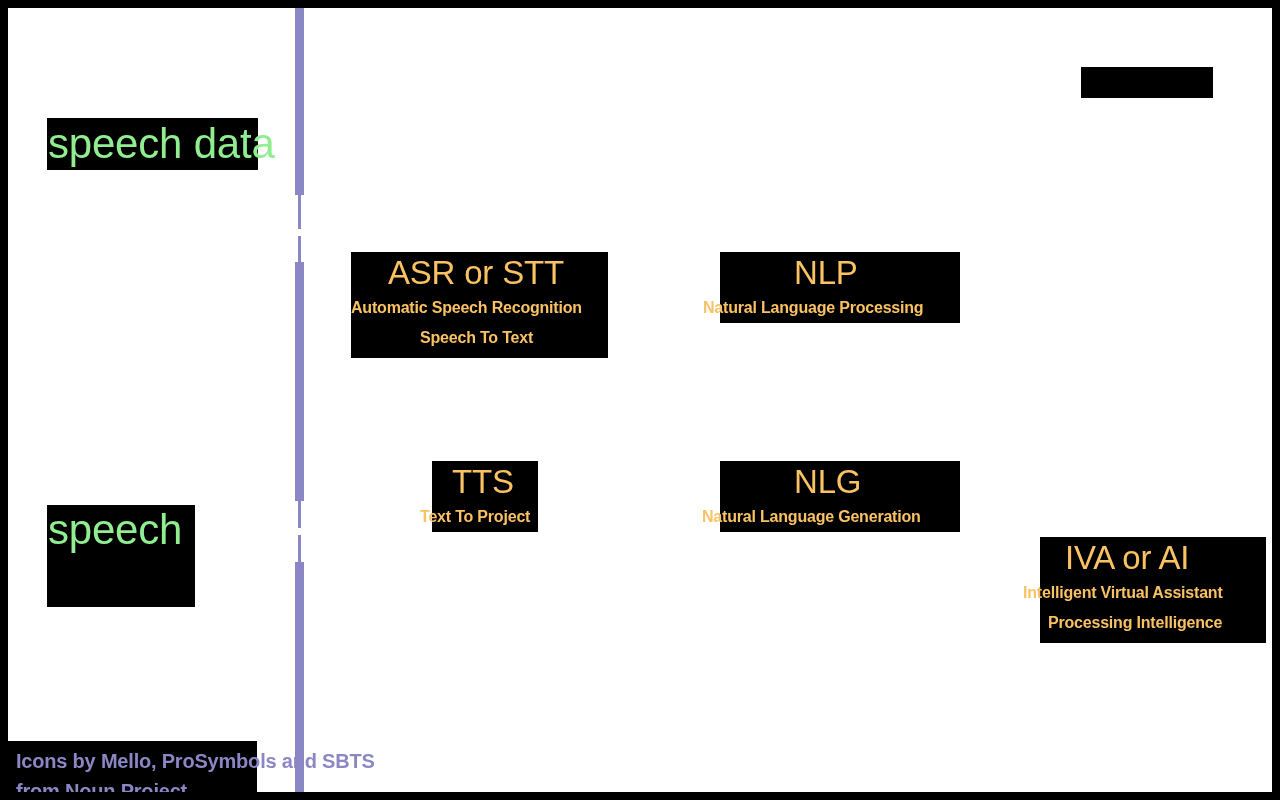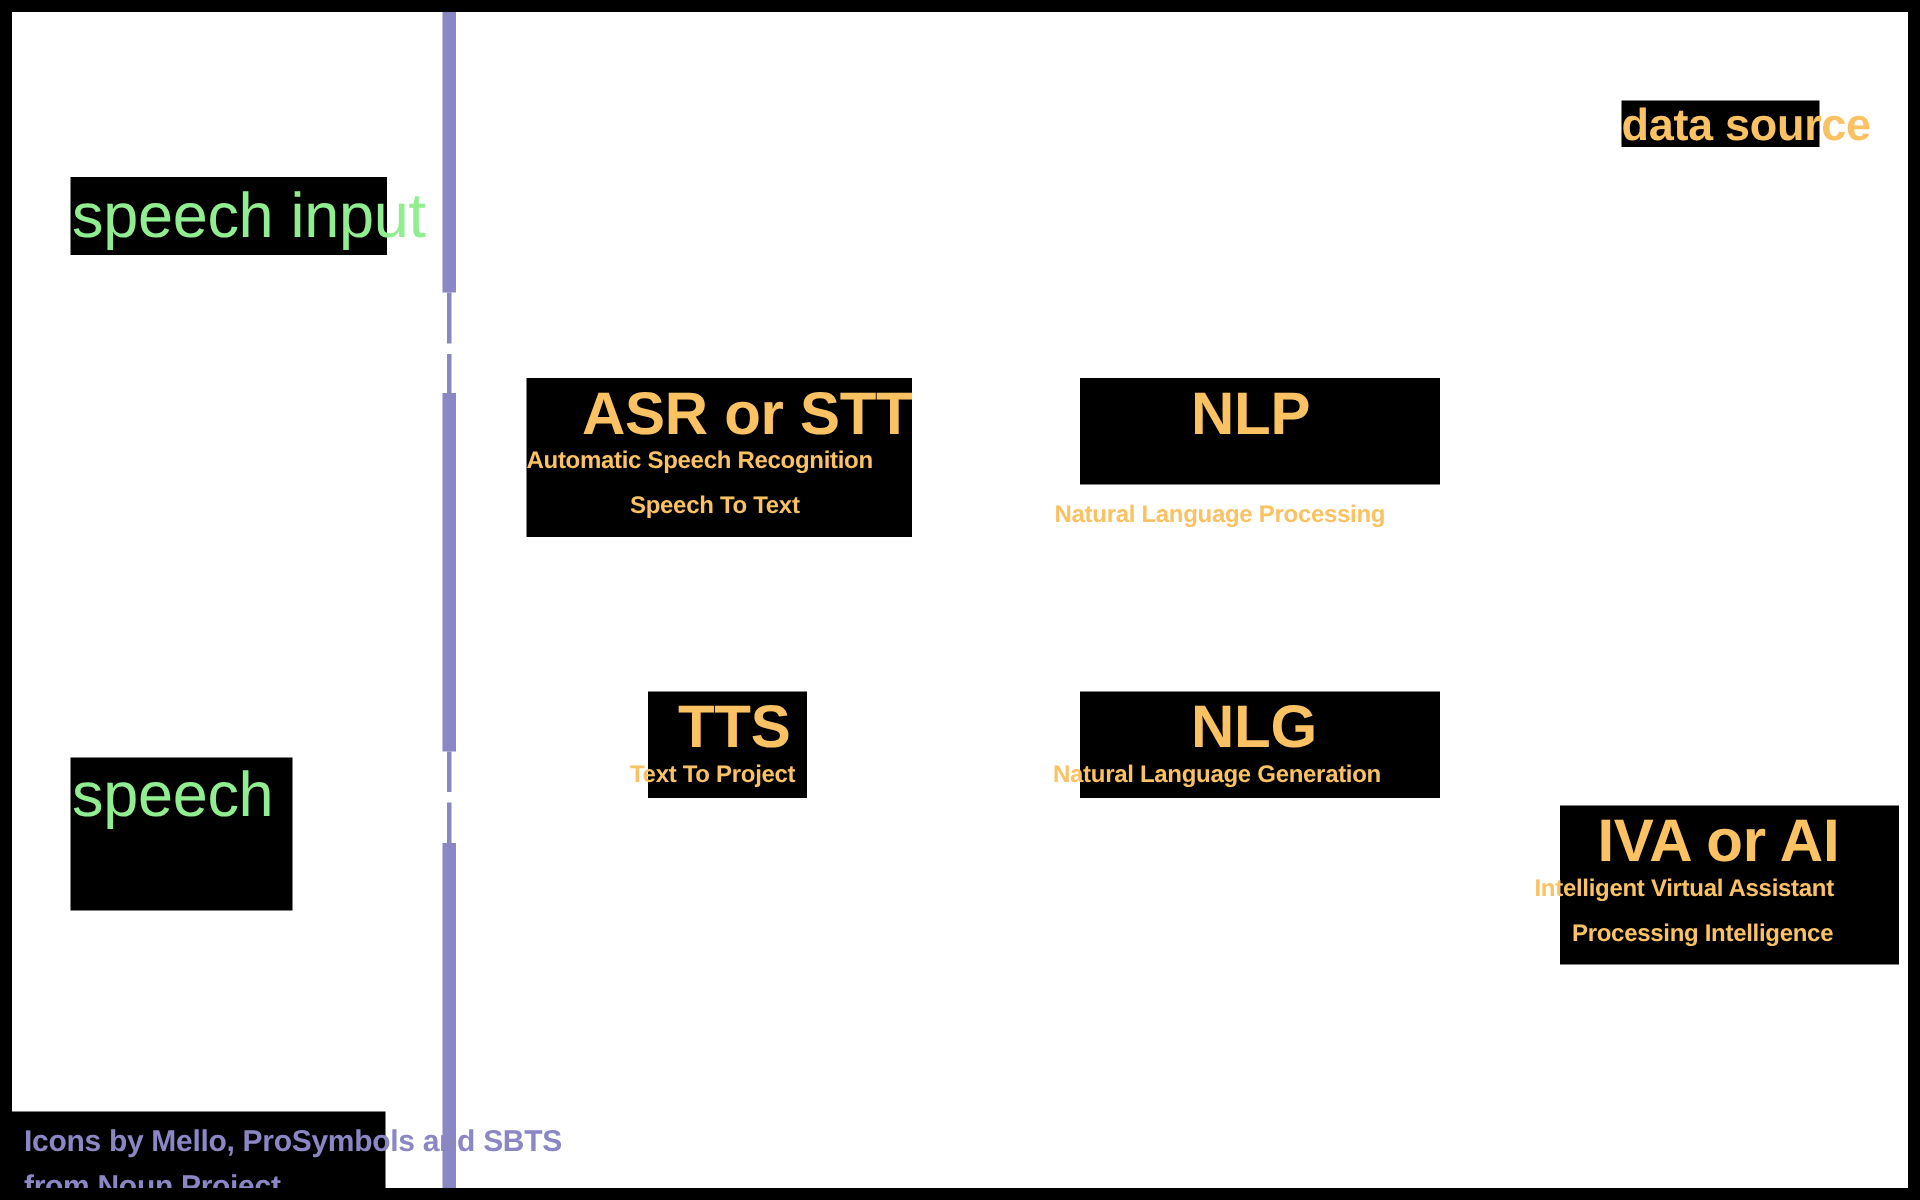--- a/index.html
+++ b/index.html
@@ -38,22 +38,22 @@
     position: absolute;
     white-space: nowrap;
     line-height: 1;
     letter-spacing: -0.2px;
   }
   .orange { color: #fac263; }
   .green  { color: #90ee90; }
   .purple { color: #8b86c4; }
 
   .title-lg {
-    font-size: 40px;
-    font-weight: 700;
+    font-size: 33px;
+    font-weight: 400;
   }
   .sub {
     font-size: 16px;
     font-weight: 700;
   }
   .credit {
     font-size: 20px;
     font-weight: 700;
   }
   .hdr {
@@ -74,33 +74,32 @@
     <div class="divider-seg" style="left:287px; top:0px;   width:9px;  height:187px;"></div>
     <div class="divider-seg" style="left:290px; top:187px; width:3px;  height:34px;"></div>
     <div class="divider-seg" style="left:290px; top:228px; width:3px;  height:26px;"></div>
     <div class="divider-seg" style="left:287px; top:254px; width:9px;  height:239px;"></div>
     <div class="divider-seg" style="left:290px; top:493px; width:3px;  height:27px;"></div>
     <div class="divider-seg" style="left:290px; top:527px; width:3px;  height:27px;"></div>
     <div class="divider-seg" style="left:287px; top:554px; width:9px;  height:230px;"></div>
   </div>
 
   <div class="plate" style="left:1073px; top:59px; width:132px; height:31px;"></div>
-  <div class="txt hdr orange" style="left:1073px; top:61px;">data source</div>
 
   <div class="plate" style="left:39px; top:110px; width:211px; height:52px;"></div>
-  <div class="txt speech green" style="left:40px; top:115px;">speech input</div>
+  <div class="txt speech green" style="left:40px; top:115px;">speech data</div>
 
   <div class="plate" style="left:343px; top:244px; width:257px; height:106px;"></div>
   <div class="txt title-lg orange" style="left:380px; top:248px;">ASR or STT</div>
   <div class="txt sub orange" style="left:343px; top:292px;">Automatic Speech Recognition</div>
   <div class="txt sub orange" style="left:412px; top:322px;">Speech To Text</div>
 
   <div class="plate" style="left:712px; top:244px; width:240px; height:71px;"></div>
   <div class="txt title-lg orange" style="left:786px; top:248px;">NLP</div>
-  <div class="txt sub orange" style="left:695px; top:292px;margin-top:36px;">Natural Language Processing</div>
+  <div class="txt sub orange" style="left:695px; top:292px;">Natural Language Processing</div>
 
   <div class="plate" style="left:424px; top:453px; width:106px; height:71px;"></div>
   <div class="txt title-lg orange" style="left:444px; top:457px;">TTS</div>
   <div class="txt sub orange" style="left:412px; top:501px;">Text To Project</div>
 
   <div class="plate" style="left:712px; top:453px; width:240px; height:71px;"></div>
   <div class="txt title-lg orange" style="left:786px; top:457px;">NLG</div>
   <div class="txt sub orange" style="left:694px; top:501px;">Natural Language Generation</div>
 
   <div class="plate" style="left:39px; top:497px; width:148px; height:102px;"></div>

